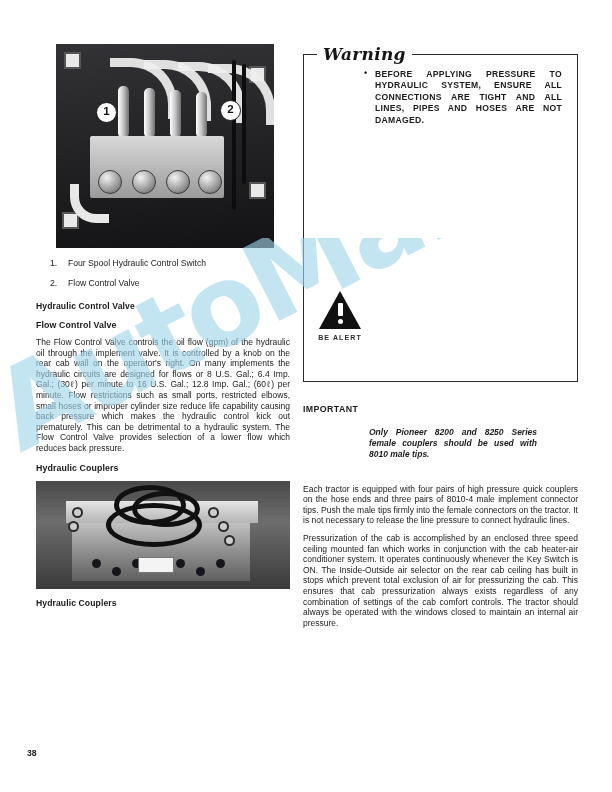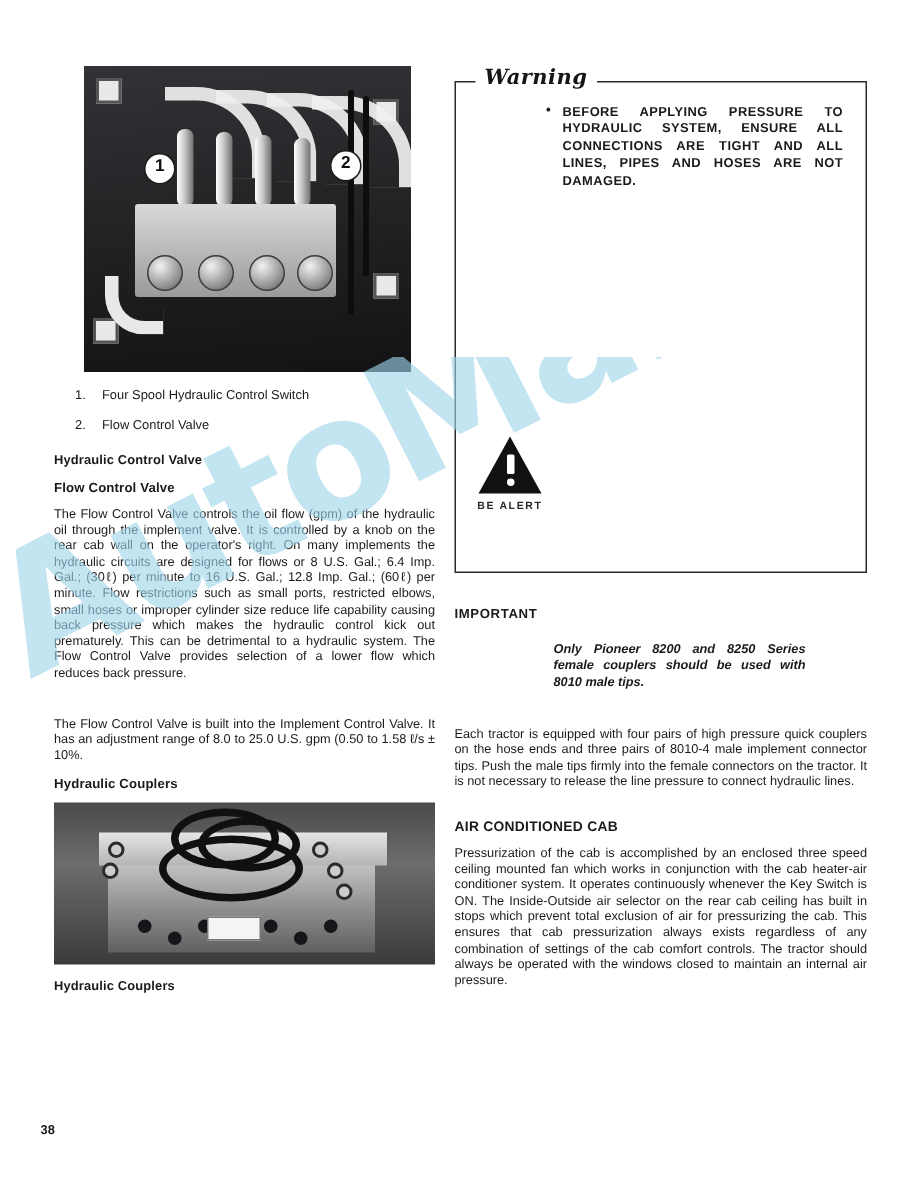--- a/index.html
+++ b/index.html
@@ -270,21 +270,21 @@
   }
   .warning-title {
     position: absolute;
     left: 14px;
     top: -10px;
     background: #ffffff;
     padding: 0 6px;
     font-family: "DejaVu Serif", serif;
     font-style: italic;
     font-weight: 700;
-    font-size: 14px;
+    font-size: 17px;
     letter-spacing: .3px;
     z-index: 3;
     color: #161616;
   }
   .warning-list {
     position: absolute;
     left: 62px;
     top: 14px;
     width: 196px;
     margin: 0;
@@ -431,21 +431,20 @@
         <span class="num">2.</span>
         <span>Flow Control Valve</span>
       </li>
     </ul>
 
     <div class="fig-caption">Hydraulic Control Valve</div>
 
     <h3 class="subsection">Flow Control Valve</h3>
 
     <p class="body">The Flow Control Valve controls the oil flow (gpm) of the hydraulic oil through the implement valve. It is controlled by a knob on the rear cab wall on the operator's right. On many implements the hydraulic circuits are designed for flows or 8 U.S. Gal.; 6.4 Imp. Gal.; (30ℓ) per minute to 16 U.S. Gal.; 12.8 Imp. Gal.; (60ℓ) per minute. Flow restrictions such as small ports, restricted elbows, small hoses or improper cylinder size reduce life capability causing back pressure which makes the hydraulic control kick out prematurely. This can be detrimental to a hydraulic system. The Flow Control Valve provides selection of a lower flow which reduces back pressure.</p>
-    <p class="body gap">The Flow Control Valve is built into the Implement Control Valve. It has an adjustment range of 8.0 to 25.0 U.S. gpm (0.50 to 1.58 ℓ/s ± 10%.</p>
 
     <h3 class="subsection">Hydraulic Couplers</h3>
 
     <div class="photo photo-bottom">
       <div class="coupler-block"></div>
       <div class="coupler-plate"></div>
 
       <div class="coupler-hose" style="left:78px;  top:4px;  width:62px; height:30px;"></div>
       <div class="coupler-hose" style="left:96px;  top:10px; width:58px; height:26px;"></div>
       <div class="coupler-hose" style="left:70px;  top:22px; width:86px; height:34px;"></div>
@@ -487,19 +486,18 @@
           <div class="alert-text">BE ALERT</div>
         </div>
       </div>
     </div>
 
     <div class="important-head">IMPORTANT</div>
     <div class="important-body">Only Pioneer 8200 and 8250 Series female couplers should be used with 8010 male tips.</div>
 
     <p class="body gap">Each tractor is equipped with four pairs of high pressure quick couplers on the hose ends and three pairs of 8010-4 male implement connector tips. Push the male tips firmly into the female connectors on the tractor. It is not necessary to release the line pressure to connect hydraulic lines.</p>
 
-    <h2 class="section">AIR CONDITIONED CAB</h2>
 
     <p class="body">Pressurization of the cab is accomplished by an enclosed three speed ceiling mounted fan which works in conjunction with the cab heater-air conditioner system. It operates continuously whenever the Key Switch is ON. The Inside-Outside air selector on the rear cab ceiling has built in stops which prevent total exclusion of air for pressurizing the cab. This ensures that cab pressurization always exists regardless of any combination of settings of the cab comfort controls. The tractor should always be operated with the windows closed to maintain an internal air pressure.</p>
   </div>
 
   <div class="pagenum">38</div>
 </div>
 
 </body></html>

